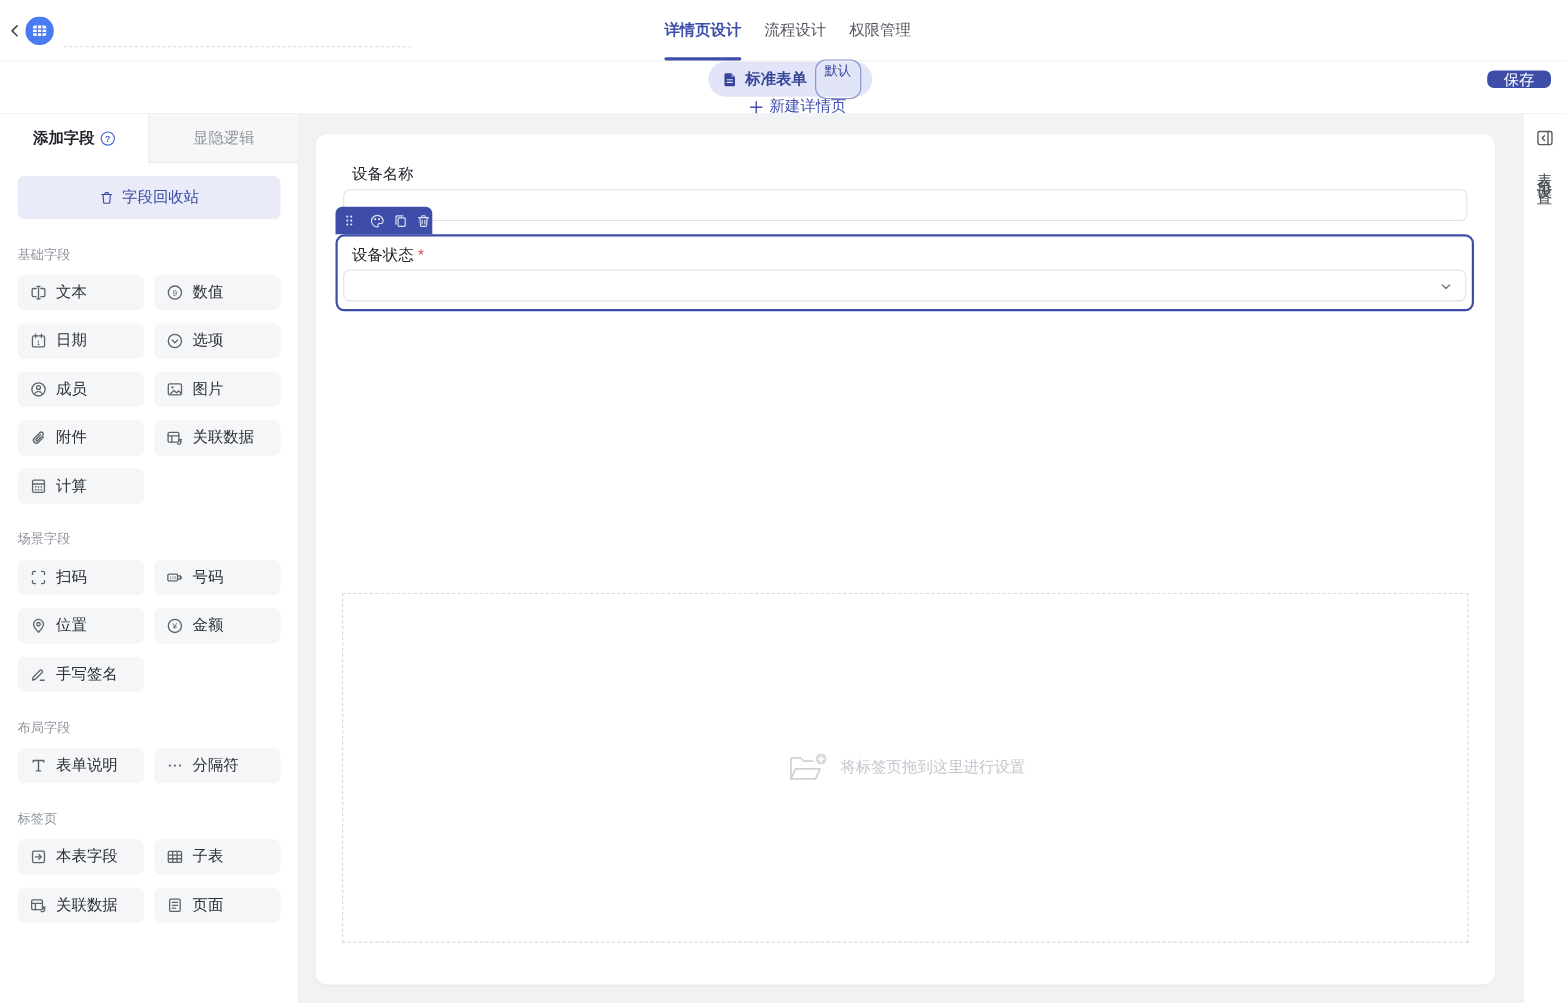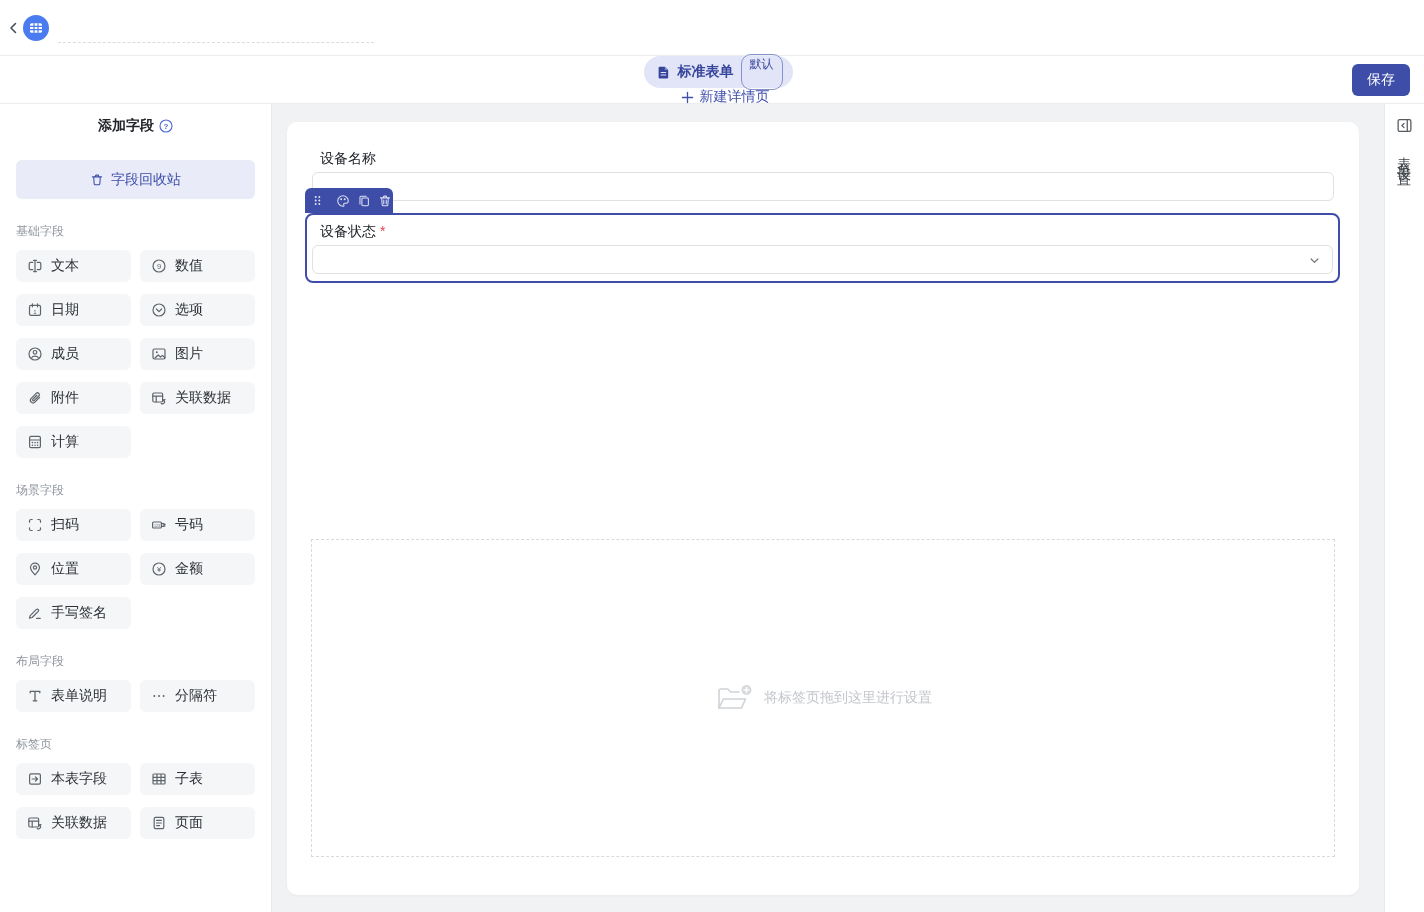--- a/index.html
+++ b/index.html
@@ -37,21 +37,21 @@
   
   .subbar{position:absolute;left:0;top:56px;width:1424px;height:48px;background:#fff;
     border-bottom:1px solid #ECEDEF;display:flex;align-items:center;flex-direction:column;}
   .form-pill{margin-left:12px;height:32px;display:flex;align-items:center;gap:7px;
     background:var(--pill-bg);border-radius:16px;padding:0 10px 0 12px;cursor:pointer;}
   .form-pill .plabel{font-size:14px;font-weight:700;color:var(--primary-text);}
   .badge{height:36px;line-height:18px;padding:0 8px;border:1px solid #8591CE;border-radius:10px;
     font-size:12px;color:var(--primary-text);text-align:right;}
   .new-detail{margin-left:26px;display:flex;align-items:center;gap:6px;font-size:14px;
     color:#4150AE;cursor:pointer;}
-  .save-btn{position:absolute;right:14px;top:8px;height:32px;padding:0 15px;background:var(--primary);
+  .save-btn{position:absolute;right:14px;top:8px;height:16px;padding:0 15px;background:var(--primary);
     color:#fff;font-size:14px;border:none;border-radius:6px;cursor:pointer;font-family:inherit;}
 
   
   .sidebar{position:absolute;left:0;top:104px;width:272px;bottom:0;background:#fff;
     border-right:1px solid var(--border);}
   .side-tabs{display:flex;height:44px;}
   .stab{flex:1;display:flex;align-items:center;justify-content:center;gap:5px;font-size:14px;cursor:pointer;}
   .stab.active{background:#fff;font-weight:700;color:#21252B;}
   .stab.inactive{background:#F7F7F8;color:var(--muted);border-left:1px solid var(--border);
     border-bottom:1px solid var(--border);}
@@ -106,20 +106,31 @@
   <span class="app-icon">
     <svg viewBox="0 0 26 26" width="26" height="26">
         <circle cx="13" cy="13" r="13" fill="#4B7BF1"></circle>
         <rect x="7" y="8.2" width="12" height="9.6" rx="1.6" fill="#fff"></rect>
         <path d="M7 11.4 h12 M7 14.6 h12 M11 8.2 v9.6 M15 8.2 v9.6" stroke="#4B7BF1" stroke-width="1.2"></path>
       </svg>
   </span>
   <span class="header-title">新表格</span>
   <span class="title-underline"></span>
 
+  <div class="header-tabs">
+    <div class="htab active">
+        <span>详情页设计</span>
+      </div>
+    <div class="htab">
+        <span>流程设计</span>
+      </div>
+    <div class="htab">
+        <span>权限管理</span>
+      </div>
+  </div>
 </div>
 
 <div class="subbar">
   <div class="form-pill">
     <svg viewBox="0 0 16 16" width="15" height="15">
         <path d="M4 1.8 h5.4 L13 5.4 V13.2 a1.2 1.2 0 0 1 -1.2 1.2 H4 a1.2 1.2 0 0 1 -1.2 -1.2 V3 A1.2 1.2 0 0 1 4 1.8 z" fill="#36459B"></path>
         <path d="M9.4 1.8 V5.4 H13" fill="#8591CE"></path>
         <path d="M5.4 8 h5 M5.4 10.6 h5" stroke="#E2E5F7" stroke-width="1.1" stroke-linecap="round"></path>
       </svg>
     <span class="plabel">标准表单</span>
@@ -135,20 +146,23 @@
 </div>
 
 <div class="sidebar">
   <div class="side-tabs">
     <div class="stab active">
       <span>添加字段</span>
       <svg viewBox="0 0 14 14" width="14" height="14">
           <circle cx="7" cy="7" r="6" fill="none" stroke="#4C68D7" stroke-width="1.1"></circle>
           <text x="7" y="9.7" font-size="8" text-anchor="middle" fill="#4C68D7">?</text>
         </svg>
+    </div>
+    <div class="stab inactive">
+      <span>显隐逻辑</span>
     </div>
   </div>
 
   <div class="side-content">
     <div class="recycle-btn">
       <svg viewBox="0 0 16 16" width="14" height="14" fill="none" stroke="#3A4BA5" stroke-width="1.2" stroke-linecap="round" stroke-linejoin="round">
           <path d="M2.8 4.4 h10.4 M6.2 4.4 V3.3 a.9 .9 0 0 1 .9-.9 h1.8 a.9 .9 0 0 1 .9 .9 v1.1 M4.2 4.4 l.6 8.2 a1 1 0 0 0 1 .9 h4.4 a1 1 0 0 0 1-.9 l.6-8.2"></path>
         </svg>
       <span>字段回收站</span>
     </div>

